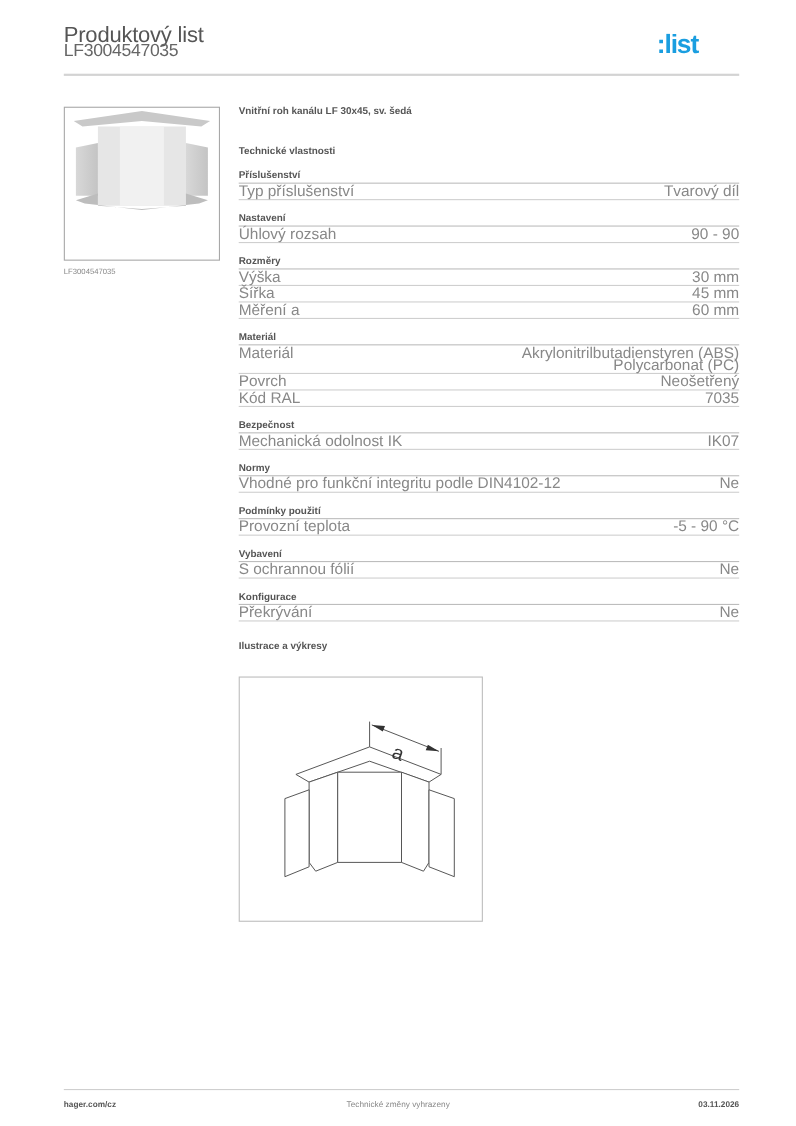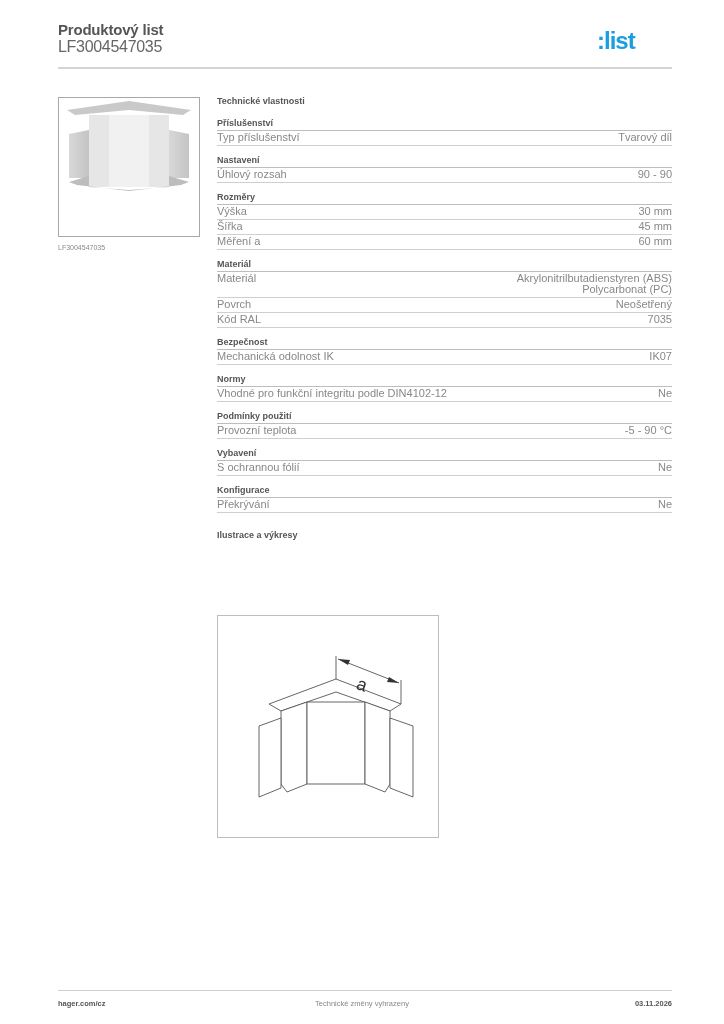--- a/index.html
+++ b/index.html
@@ -2,21 +2,21 @@
 <html><head>
 <meta charset="utf-8">
 <style>
   html, body { margin: 0; padding: 0; background: #ffffff; }
   body {
     width: 724px; height: 1024px; position: relative; overflow: hidden;
     font-family: "Liberation Sans", sans-serif; color: #555;
   }
   .header-title {
     position: absolute; left: 58px; top: 21px;
-    font-size: 15px; font-weight: bold; color: #555; letter-spacing: -0.2px;
+    font-size: 20px; font-weight: normal; color: #555; letter-spacing: -0.2px;
   }
   .header-code {
     position: absolute; left: 58px; top: 38px;
     font-size: 16px; color: #666; letter-spacing: -0.3px;
   }
   .logo {
     position: absolute; left: 597px; top: 27px;
     font-size: 24px; font-weight: bold; color: #1a9ee0; letter-spacing: -1px;
   }
   .header-rule {
@@ -28,25 +28,25 @@
   }
   .thumb-caption {
     position: absolute; left: 58px; top: 244px; font-size: 7px; color: #888;
   }
   .content { position: absolute; left: 217px; top: 96px; width: 455px; }
   .product-name { font-size: 9px; font-weight: bold; color: #555; height: 36px; line-height: 11px; }
   .section-heading { font-size: 9px; font-weight: bold; color: #555; margin-bottom: 12px; }
   .group { margin-bottom: 9px; }
   .group-title {
     font-size: 9px; font-weight: bold; color: #555;
-    border-bottom: 1px solid #bdbdbd; padding-bottom: 1px; line-height: 11px; margin-top: 1px;
+    border-bottom: 1px solid #bdbdbd; padding-bottom: 1px; line-height: 11px; margin-top: 11px;
   }
   .row {
     display: flex; justify-content: space-between; align-items: flex-start;
-    font-size: 11px; color: #888; border-bottom: 1px solid #cfcfcf;
+    font-size: 14px; color: #888; border-bottom: 1px solid #cfcfcf;
     line-height: 11px; padding: 1px 0 2px 0; gap: 36px;
   }
   .row .val { text-align: right; }
   .illus-heading { font-size: 9px; font-weight: bold; color: #555; margin-top: 17px; }
   .illus-box {
     position: absolute; left: 217px; top: 615px; width: 222px; height: 223px;
     border: 1px solid #bdbdbd; box-sizing: border-box; background: #fff;
   }
   .footer-rule {
     position: absolute; left: 58px; top: 990px; width: 614px; height: 1px; background: #cfcfcf;
@@ -77,20 +77,21 @@
     <rect x="30" y="17" width="80" height="72" fill="#e6e6e6"></rect>
     <rect x="50" y="17" width="40" height="72" fill="#f1f1f1"></rect>
     <polygon points="10,36 30,32 30,80 10,80" fill="url(#g1)"></polygon>
     <polygon points="110,32 130,36 130,80 110,80" fill="url(#g1)"></polygon>
     <polygon points="10,84 30,78 30,89 70,92 110,89 110,78 130,84 122,87 70,93 18,87" fill="#bdbdbd"></polygon>
   </svg>
 </div>
 <div class="thumb-caption">LF3004547035</div>
 
 <div class="content">
+  <div class="product-name">Vnitřní roh kanálu LF 30x45, sv. šedá</div>
   <div class="section-heading">Technické vlastnosti</div>
 
   <div class="group">
     <div class="group-title">Příslušenství</div>
     <div class="row">
       <span>Typ příslušenství</span>
       <span class="val">Tvarový díl</span>
     </div>
   </div>
 

